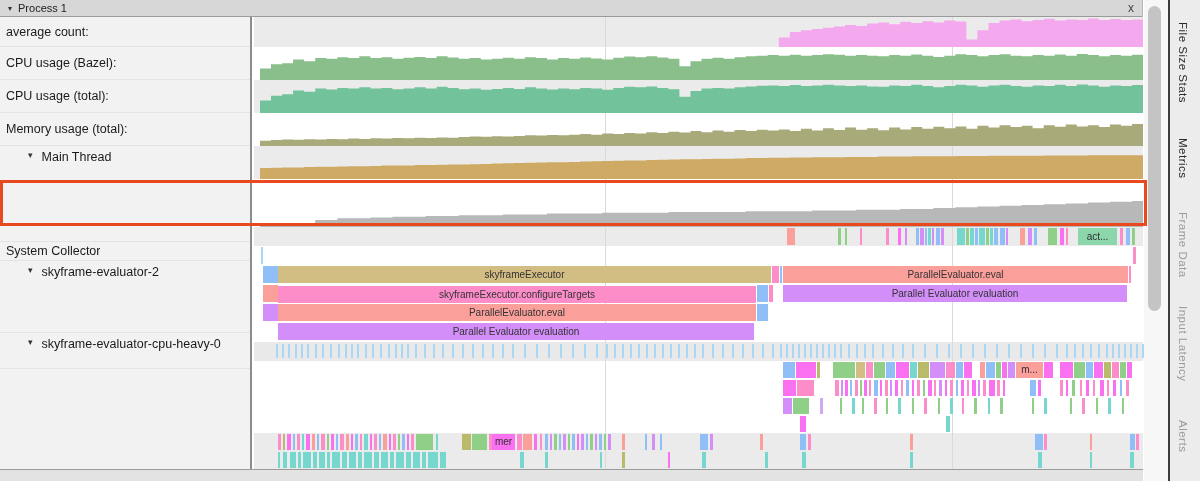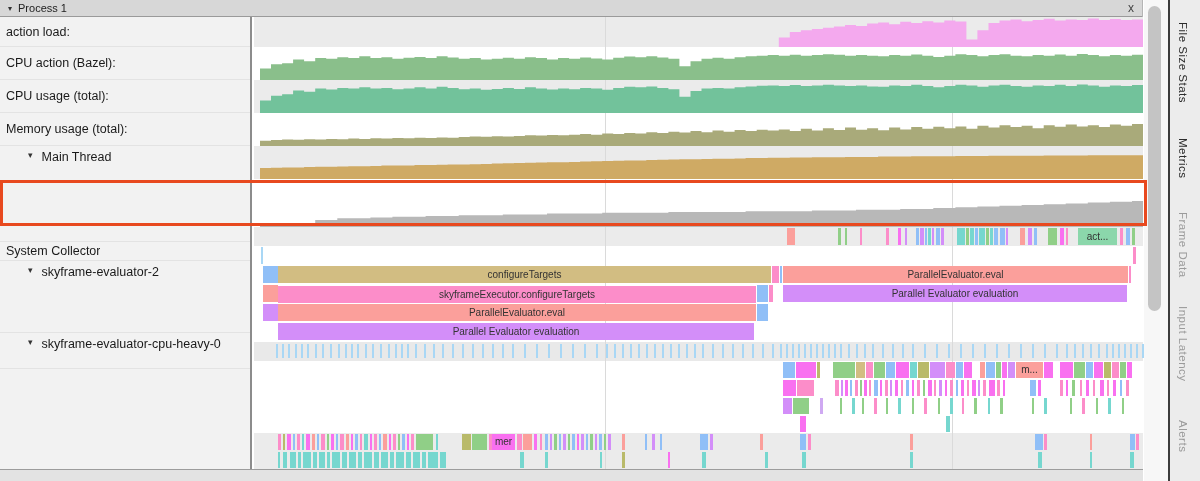--- a/index.html
+++ b/index.html
@@ -61,24 +61,24 @@
 
   <div id="panel">
     <div id="panel-header">
       <span class="tri">▾</span>
       <span class="title">Process 1</span>
       <span id="panel-close">x</span>
     </div>
 
     <div id="labels">
         <div class="lrow" style="height: 30px;">
-          <span class="txt">action load:</span>
+          <span class="txt">average count:</span>
         </div>
         <div class="lrow" style="height: 33px;">
-          <span class="txt">CPU action (Bazel):</span>
+          <span class="txt">CPU usage (Bazel):</span>
         </div>
         <div class="lrow" style="height: 33px;">
           <span class="txt">CPU usage (total):</span>
         </div>
         <div class="lrow" style="height: 33px;">
           <span class="txt">Memory usage (total):</span>
         </div>
         <div class="lrow toprow" style="height: 96px;">
           <span class="tri">▾</span>
           <span class="txt">Main Thread</span>
@@ -161,21 +161,21 @@
           <div class="slice" style="left: 812px; width: 2px; top: 1px; height: 17px; line-height: 17px; background: rgb(252, 141, 201);"></div>
           <div class="slice" style="left: 824px; width: 39px; top: 1px; height: 17px; line-height: 17px; background: rgb(139, 215, 171);">act...</div>
           <div class="slice" style="left: 866px; width: 3px; top: 1px; height: 17px; line-height: 17px; background: rgb(252, 141, 201);"></div>
           <div class="slice" style="left: 872px; width: 4px; top: 1px; height: 17px; line-height: 17px; background: rgb(144, 191, 247);"></div>
           <div class="slice" style="left: 878px; width: 3px; top: 1px; height: 17px; line-height: 17px; background: rgb(144, 207, 135);"></div>
         </div>
         <div class="crow" style="height: 96px; background: rgb(255, 255, 255);">
           <div class="slice" style="left: 7px; width: 2px; top: 1px; height: 17px; line-height: 17px; background: rgb(169, 215, 245);"></div>
           <div class="slice" style="left: 879px; width: 3px; top: 1px; height: 17px; line-height: 17px; background: rgb(252, 141, 201);"></div>
           <div class="slice" style="left: 9px; width: 15px; top: 20px; height: 17px; line-height: 17px; background: rgb(144, 191, 247);"></div>
-          <div class="slice" style="left: 24px; width: 493px; top: 20px; height: 17px; line-height: 17px; background: rgb(210, 189, 130);">configureTargets</div>
+          <div class="slice" style="left: 24px; width: 493px; top: 20px; height: 17px; line-height: 17px; background: rgb(210, 189, 130);">skyframeExecutor</div>
           <div class="slice" style="left: 518px; width: 7px; top: 20px; height: 17px; line-height: 17px; background: rgb(252, 141, 201);"></div>
           <div class="slice" style="left: 526px; width: 2px; top: 20px; height: 17px; line-height: 17px; background: rgb(144, 191, 247);"></div>
           <div class="slice" style="left: 529px; width: 345px; top: 20px; height: 17px; line-height: 17px; background: rgb(251, 159, 155);">ParallelEvaluator.eval</div>
           <div class="slice" style="left: 875px; width: 2px; top: 20px; height: 17px; line-height: 17px; background: rgb(252, 141, 201);"></div>
           <div class="slice" style="left: 9px; width: 15px; top: 39px; height: 17px; line-height: 17px; background: rgb(251, 159, 155);"></div>
           <div class="slice" style="left: 24px; width: 478px; top: 40px; height: 17px; line-height: 17px; background: rgb(252, 141, 201);">skyframeExecutor.configureTargets</div>
           <div class="slice" style="left: 503px; width: 11px; top: 39px; height: 17px; line-height: 17px; background: rgb(144, 191, 247);"></div>
           <div class="slice" style="left: 515px; width: 4px; top: 39px; height: 17px; line-height: 17px; background: rgb(252, 141, 201);"></div>
           <div class="slice" style="left: 529px; width: 344px; top: 39px; height: 17px; line-height: 17px; background: rgb(211, 142, 249);">Parallel Evaluator evaluation</div>
           <div class="slice" style="left: 9px; width: 15px; top: 58px; height: 17px; line-height: 17px; background: rgb(211, 142, 249);"></div>

